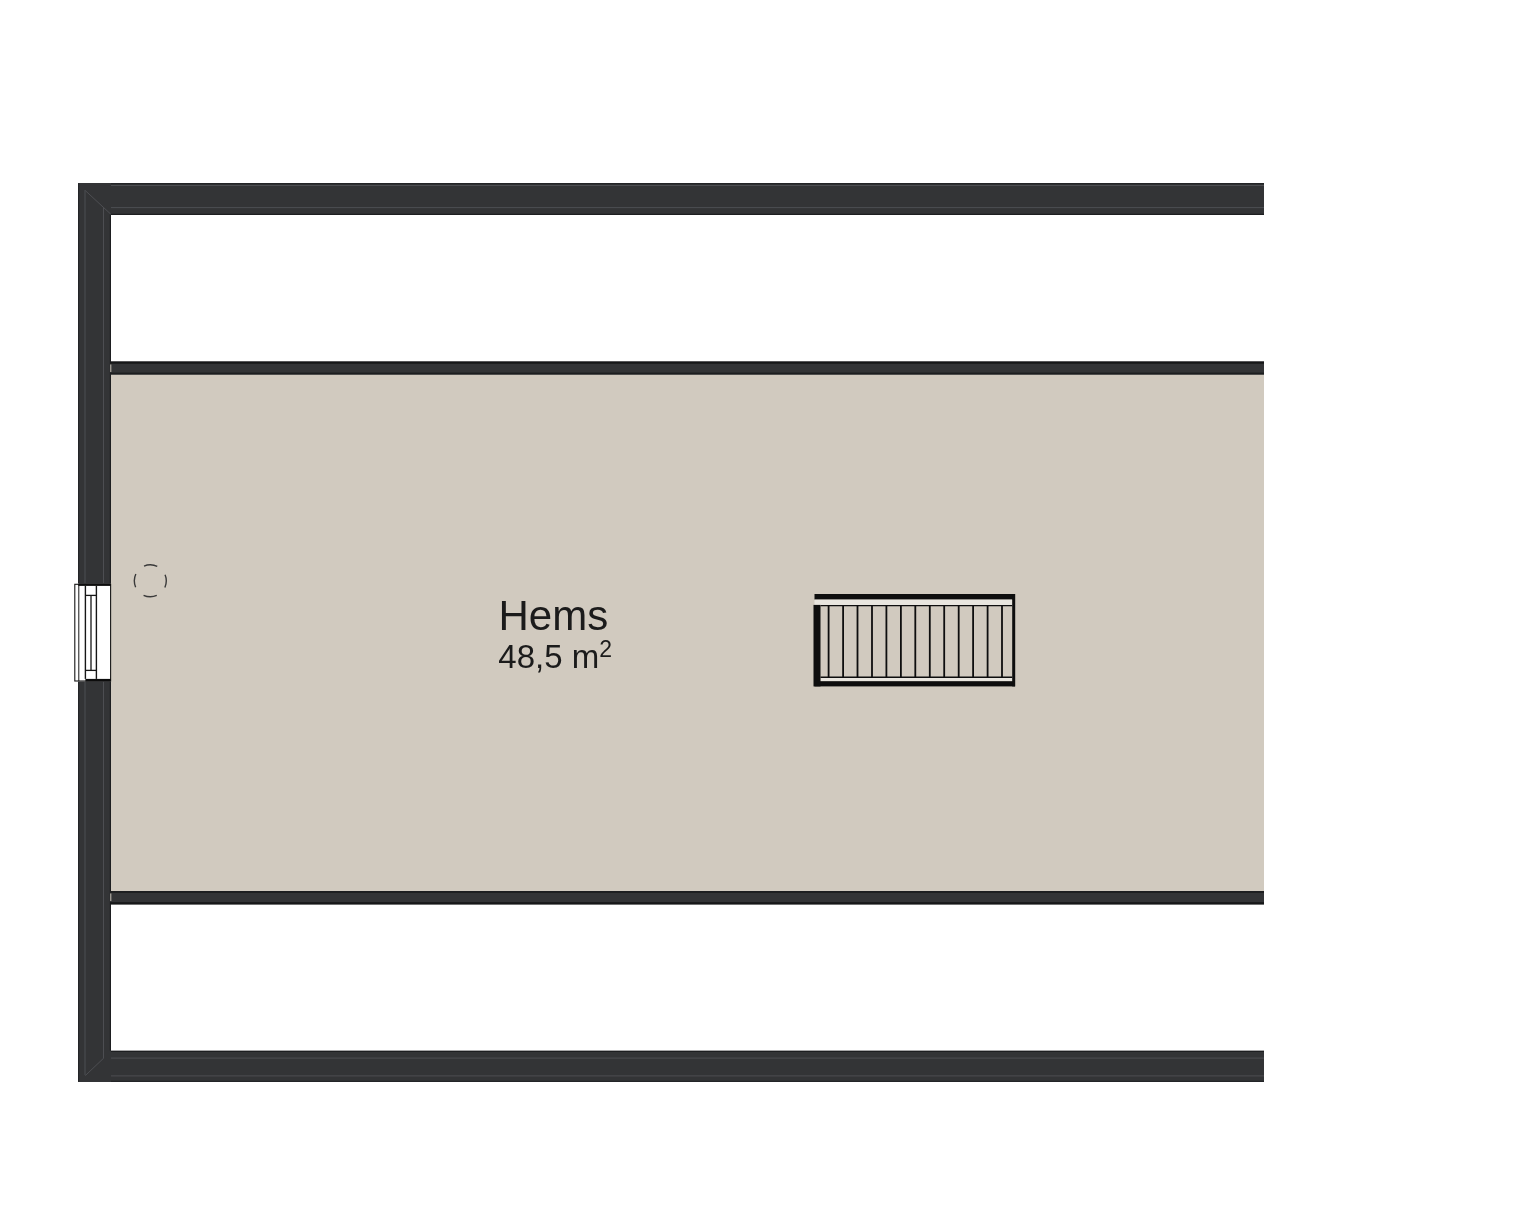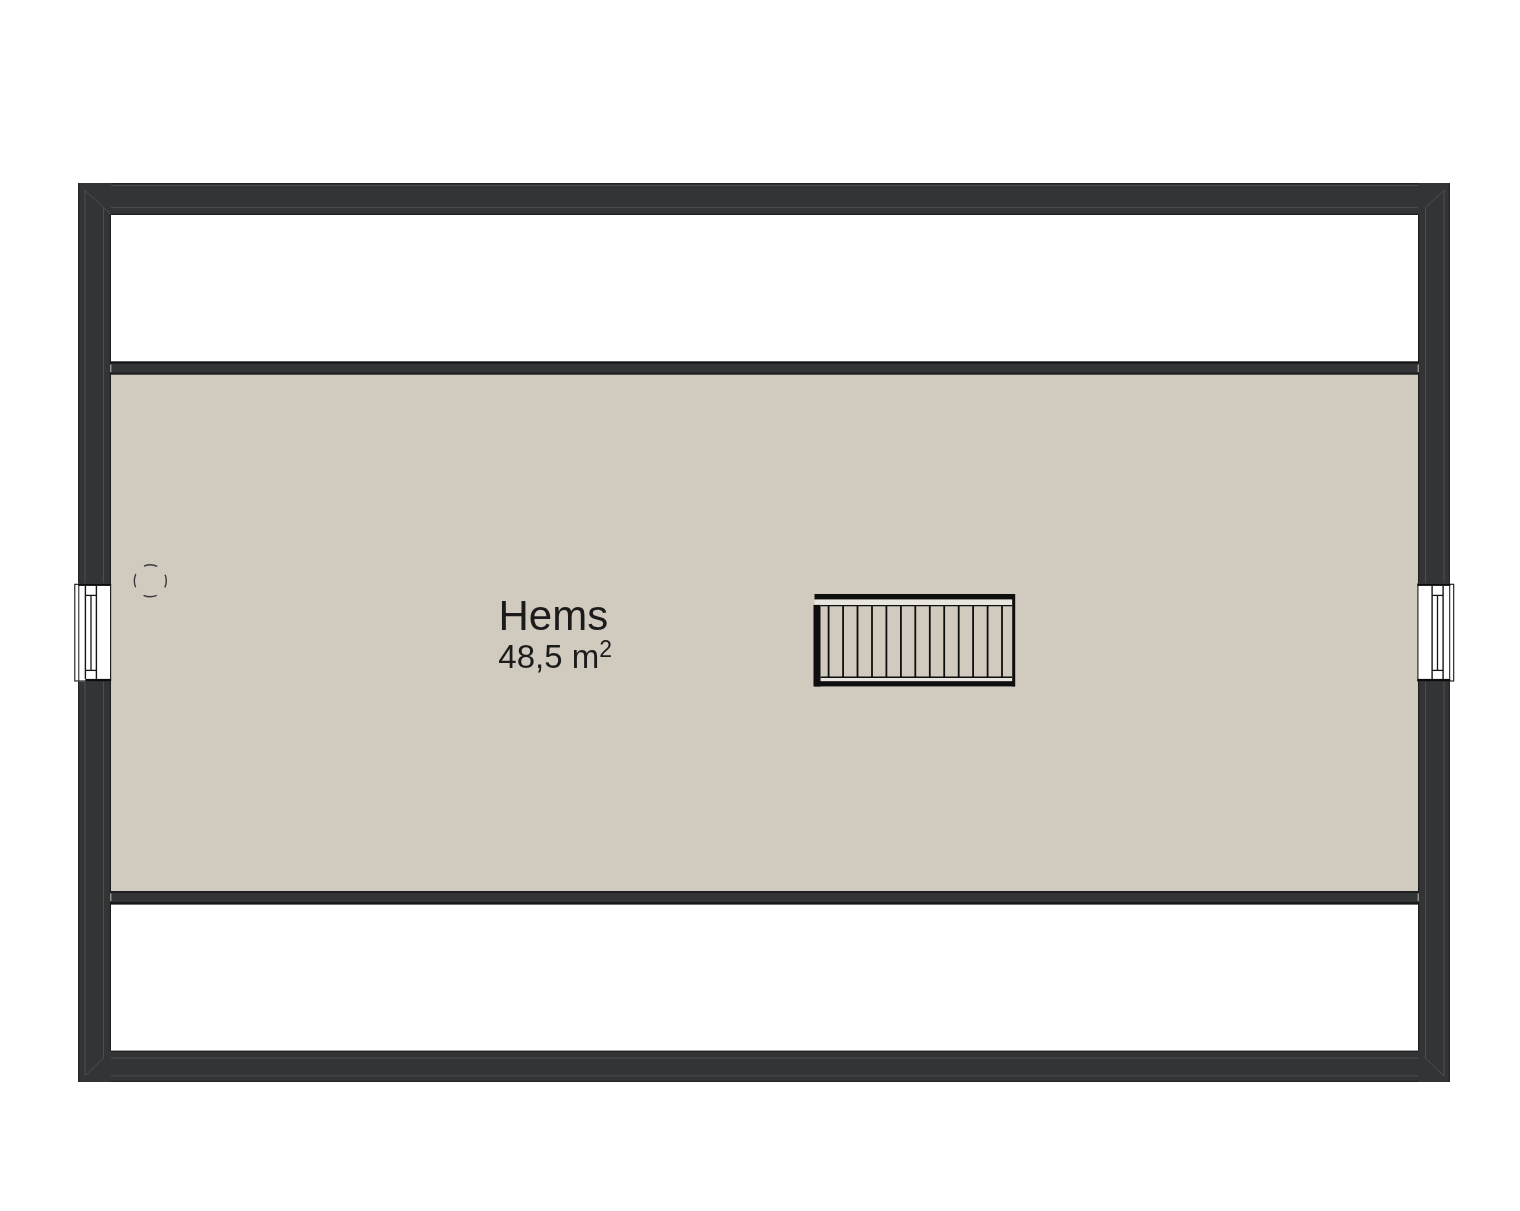--- a/index.html
+++ b/index.html
@@ -1,17 +1,17 @@
 <!DOCTYPE html>
 <html><head>
 <meta charset="utf-8">
 <title>Floorplan</title>
 <style>
   html,body{margin:0;padding:0;background:#ffffff;}
-  .page{position:relative;width:1520px;height:1211px;background:#fde047;overflow:hidden;}
+  .page{position:relative;width:1264px;height:1211px;background:#fde047;overflow:hidden;}
   svg{display:block;}
   text{font-family:"Liberation Sans", sans-serif;fill:#1b1b1b;}
 </style>
 </head>
 <body>
 <div class="page">
 <svg width="1520" height="1211" viewBox="0 0 1520 1211" xmlns="http://www.w3.org/2000/svg">
 
   <rect x="0" y="0" width="1520" height="1211" fill="#ffffff"></rect>
 

